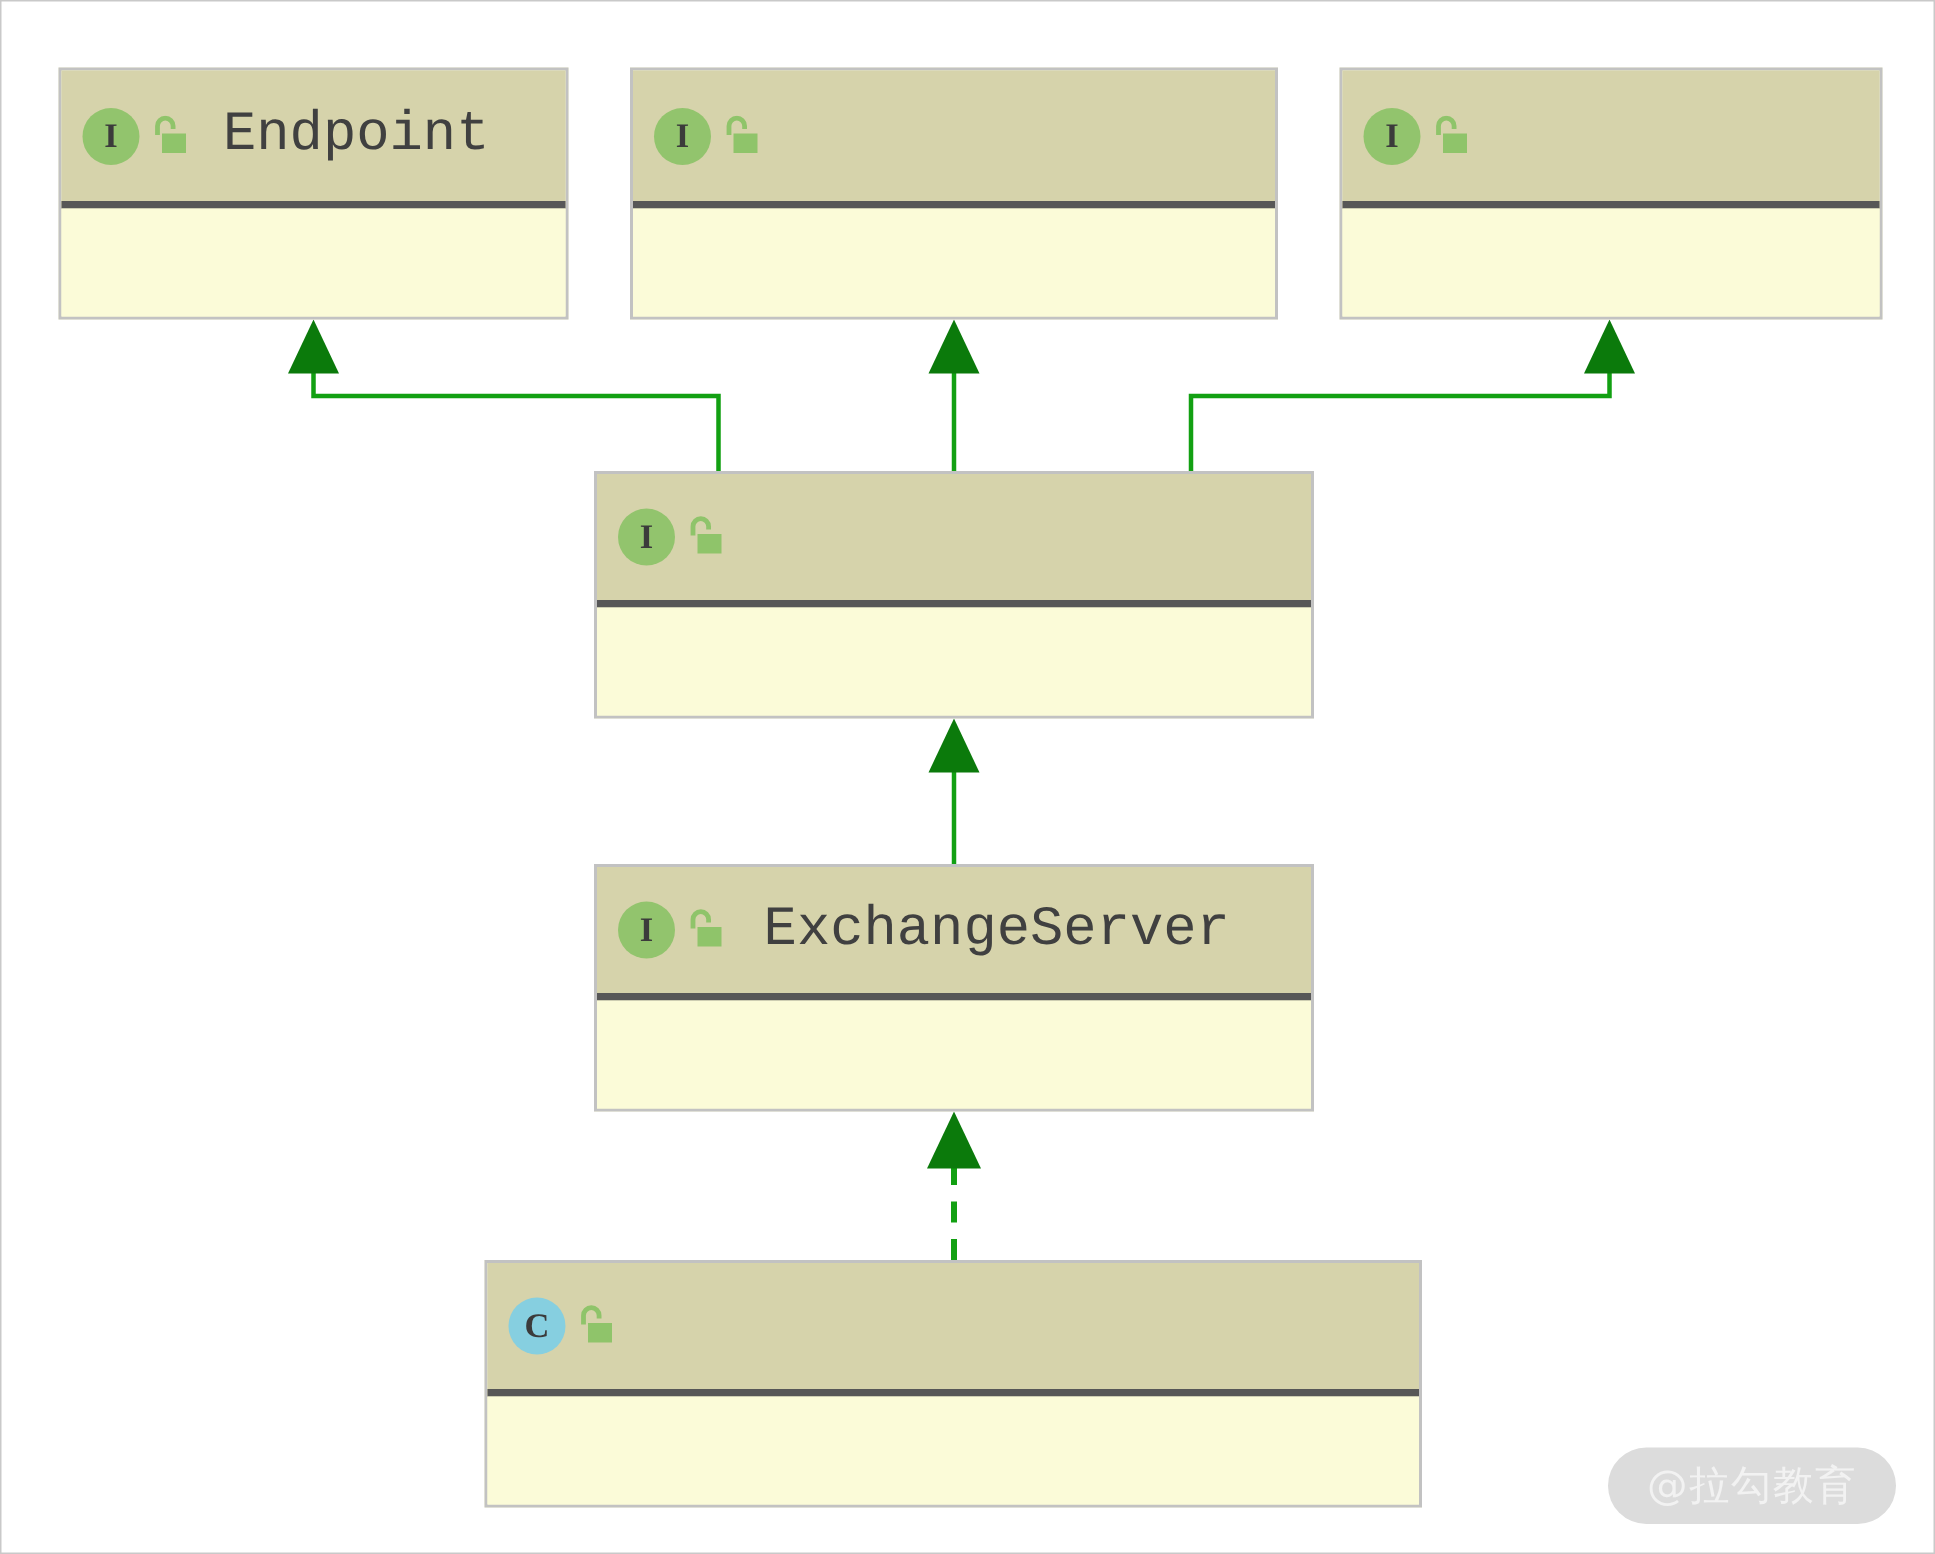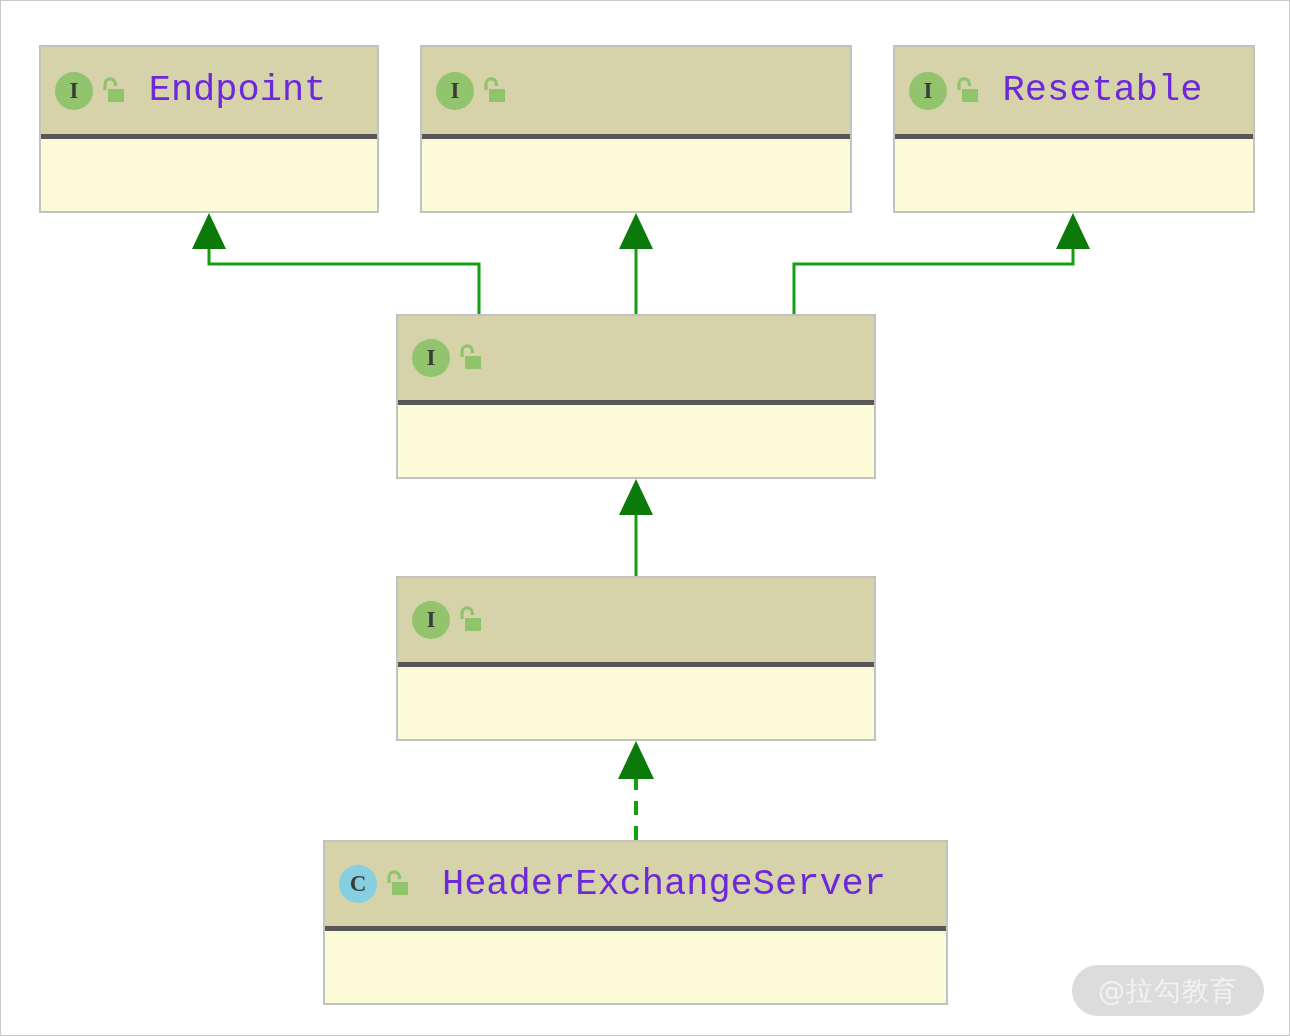--- a/index.html
+++ b/index.html
@@ -51,21 +51,21 @@
   .node-body {
     background: #fbfbd8;
     flex: 1 1 auto;
   }
   .node-title {
     flex: 1 1 auto;
     text-align: center;
     font-family: "Liberation Mono", "DejaVu Sans Mono", monospace;
     font-size: 37px;
     line-height: 1;
-    color: #6d28d9;
+    color: #404040;
     letter-spacing: 0px;
     white-space: nowrap;
     padding-right: 18px;
   }
   
   .badge {
     flex: 0 0 auto;
     width: 38px;
     height: 38px;
     border-radius: 50%;
@@ -174,21 +174,20 @@
 
   <div class="node" style="left:892px; top:44px; width:362px; height:168px;">
     <div class="node-header" style="height:92px;">
       <span class="badge interface">I</span>
       <span class="lock-icon">
         <svg viewBox="0 0 26 28" width="26" height="28" xmlns="http://www.w3.org/2000/svg">
           <path d="M5,13 L5,7 A5.2,5.2 0 0 1 15.4,7 L15.4,9" fill="none" stroke="#8fc46a" stroke-width="3.2"></path>
           <rect x="8" y="12" width="16" height="13" fill="#8fc46a"></rect>
         </svg>
       </span>
-      <span class="node-title">Resetable</span>
     </div>
     <div class="node-body"></div>
   </div>
 
   <div class="node" style="left:395px; top:313px; width:480px; height:165px;">
     <div class="node-header" style="height:89px;">
       <span class="badge interface">I</span>
       <span class="lock-icon">
         <svg viewBox="0 0 26 28" width="26" height="28" xmlns="http://www.w3.org/2000/svg">
           <path d="M5,13 L5,7 A5.2,5.2 0 0 1 15.4,7 L15.4,9" fill="none" stroke="#8fc46a" stroke-width="3.2"></path>
@@ -201,33 +200,33 @@
 
   <div class="node" style="left:395px; top:575px; width:480px; height:165px;">
     <div class="node-header" style="height:89px;">
       <span class="badge interface">I</span>
       <span class="lock-icon">
         <svg viewBox="0 0 26 28" width="26" height="28" xmlns="http://www.w3.org/2000/svg">
           <path d="M5,13 L5,7 A5.2,5.2 0 0 1 15.4,7 L15.4,9" fill="none" stroke="#8fc46a" stroke-width="3.2"></path>
           <rect x="8" y="12" width="16" height="13" fill="#8fc46a"></rect>
         </svg>
       </span>
+      <span class="node-title">ExchangeServer</span>
     </div>
     <div class="node-body"></div>
   </div>
 
   <div class="node" style="left:322px; top:839px; width:625px; height:165px;">
     <div class="node-header" style="height:89px;">
       <span class="badge klass">C</span>
       <span class="lock-icon">
         <svg viewBox="0 0 26 28" width="26" height="28" xmlns="http://www.w3.org/2000/svg">
           <path d="M5,13 L5,7 A5.2,5.2 0 0 1 15.4,7 L15.4,9" fill="none" stroke="#8fc46a" stroke-width="3.2"></path>
           <rect x="8" y="12" width="16" height="13" fill="#8fc46a"></rect>
         </svg>
       </span>
-      <span class="node-title">HeaderExchangeServer</span>
     </div>
     <div class="node-body"></div>
   </div>
 
   <div id="watermark">@拉勾教育</div>
 
 </div>
 
 </body></html>

